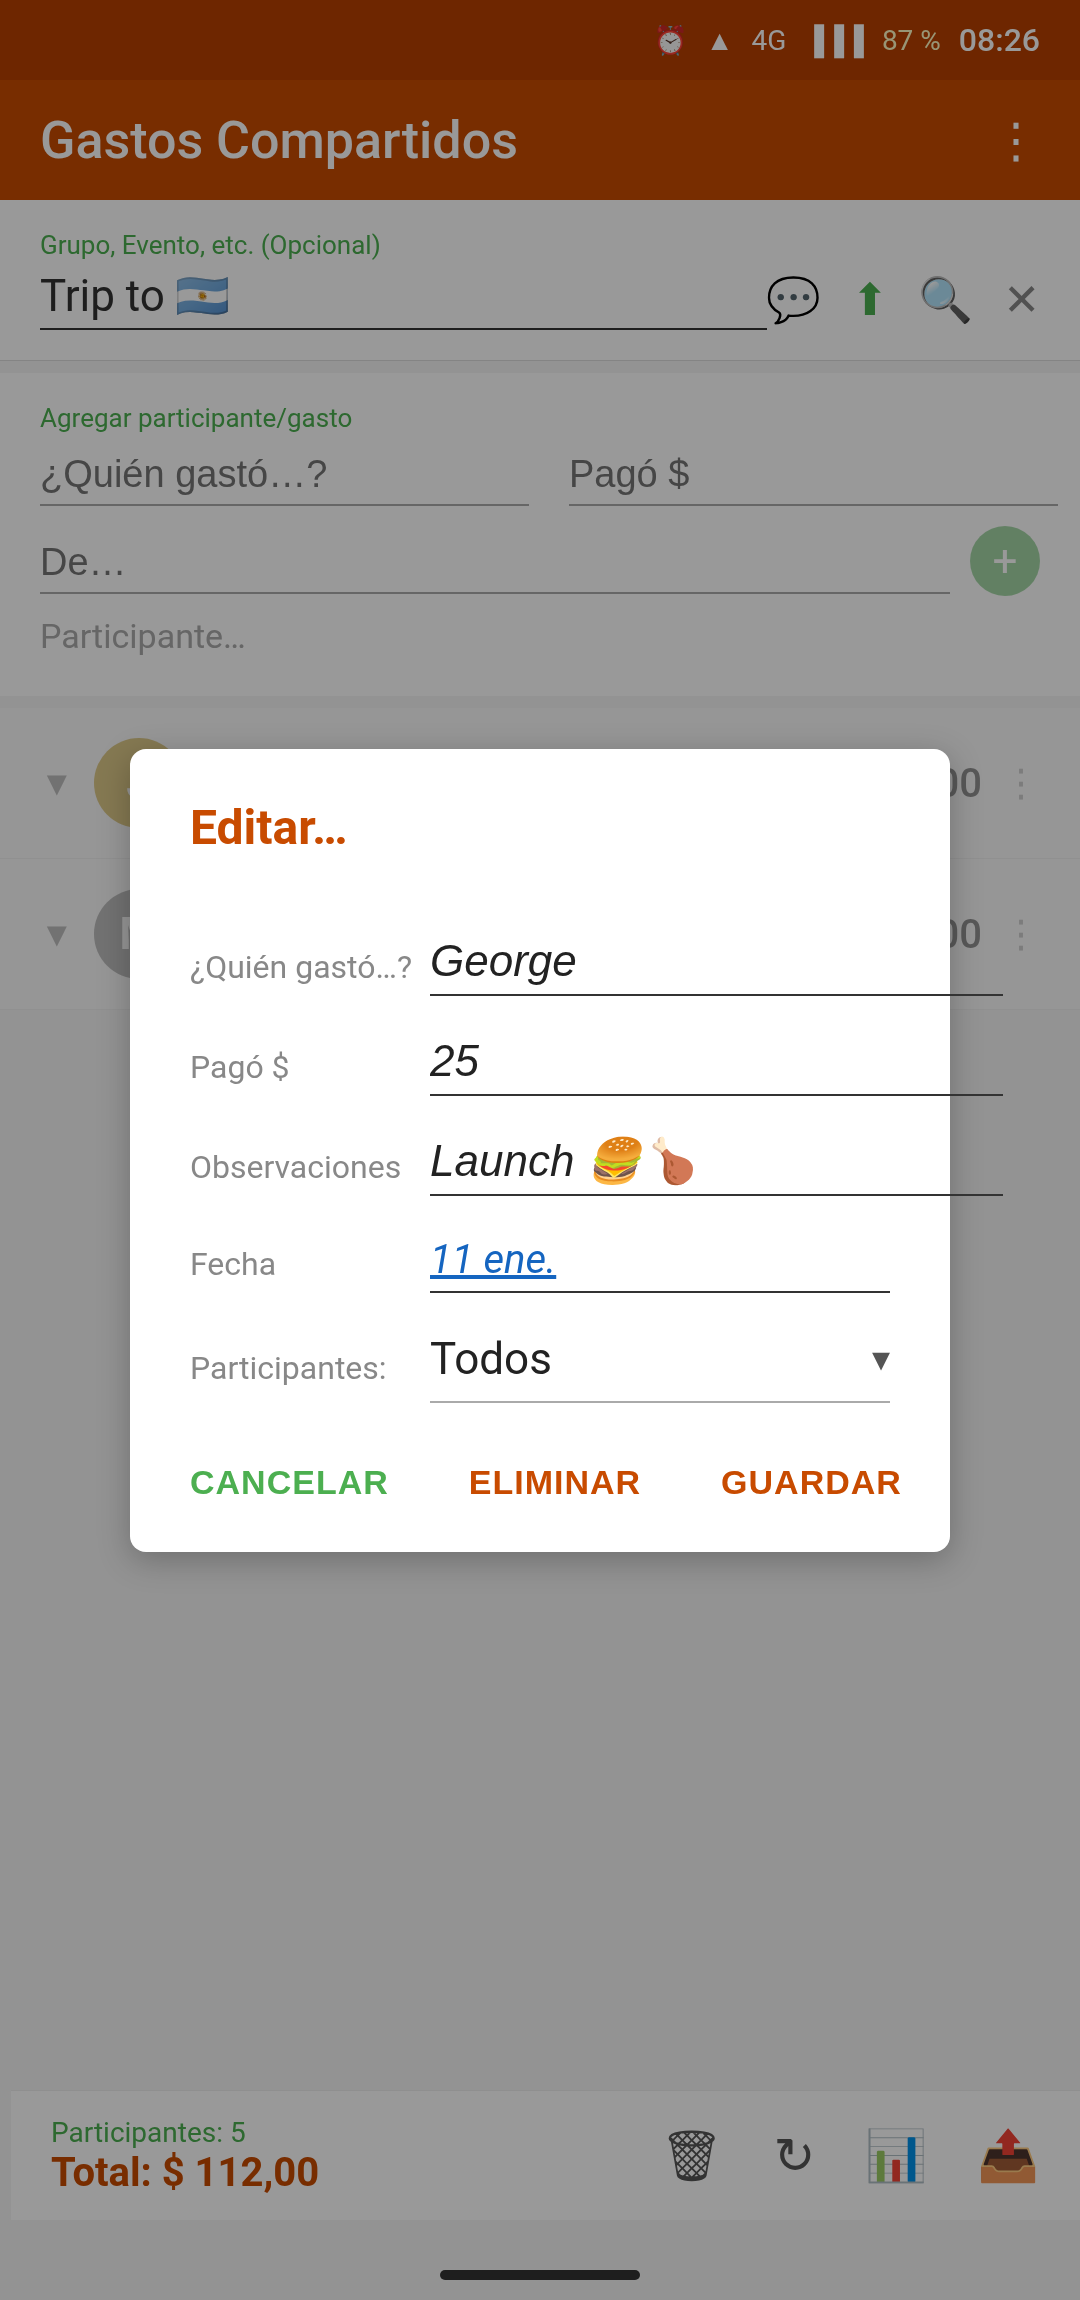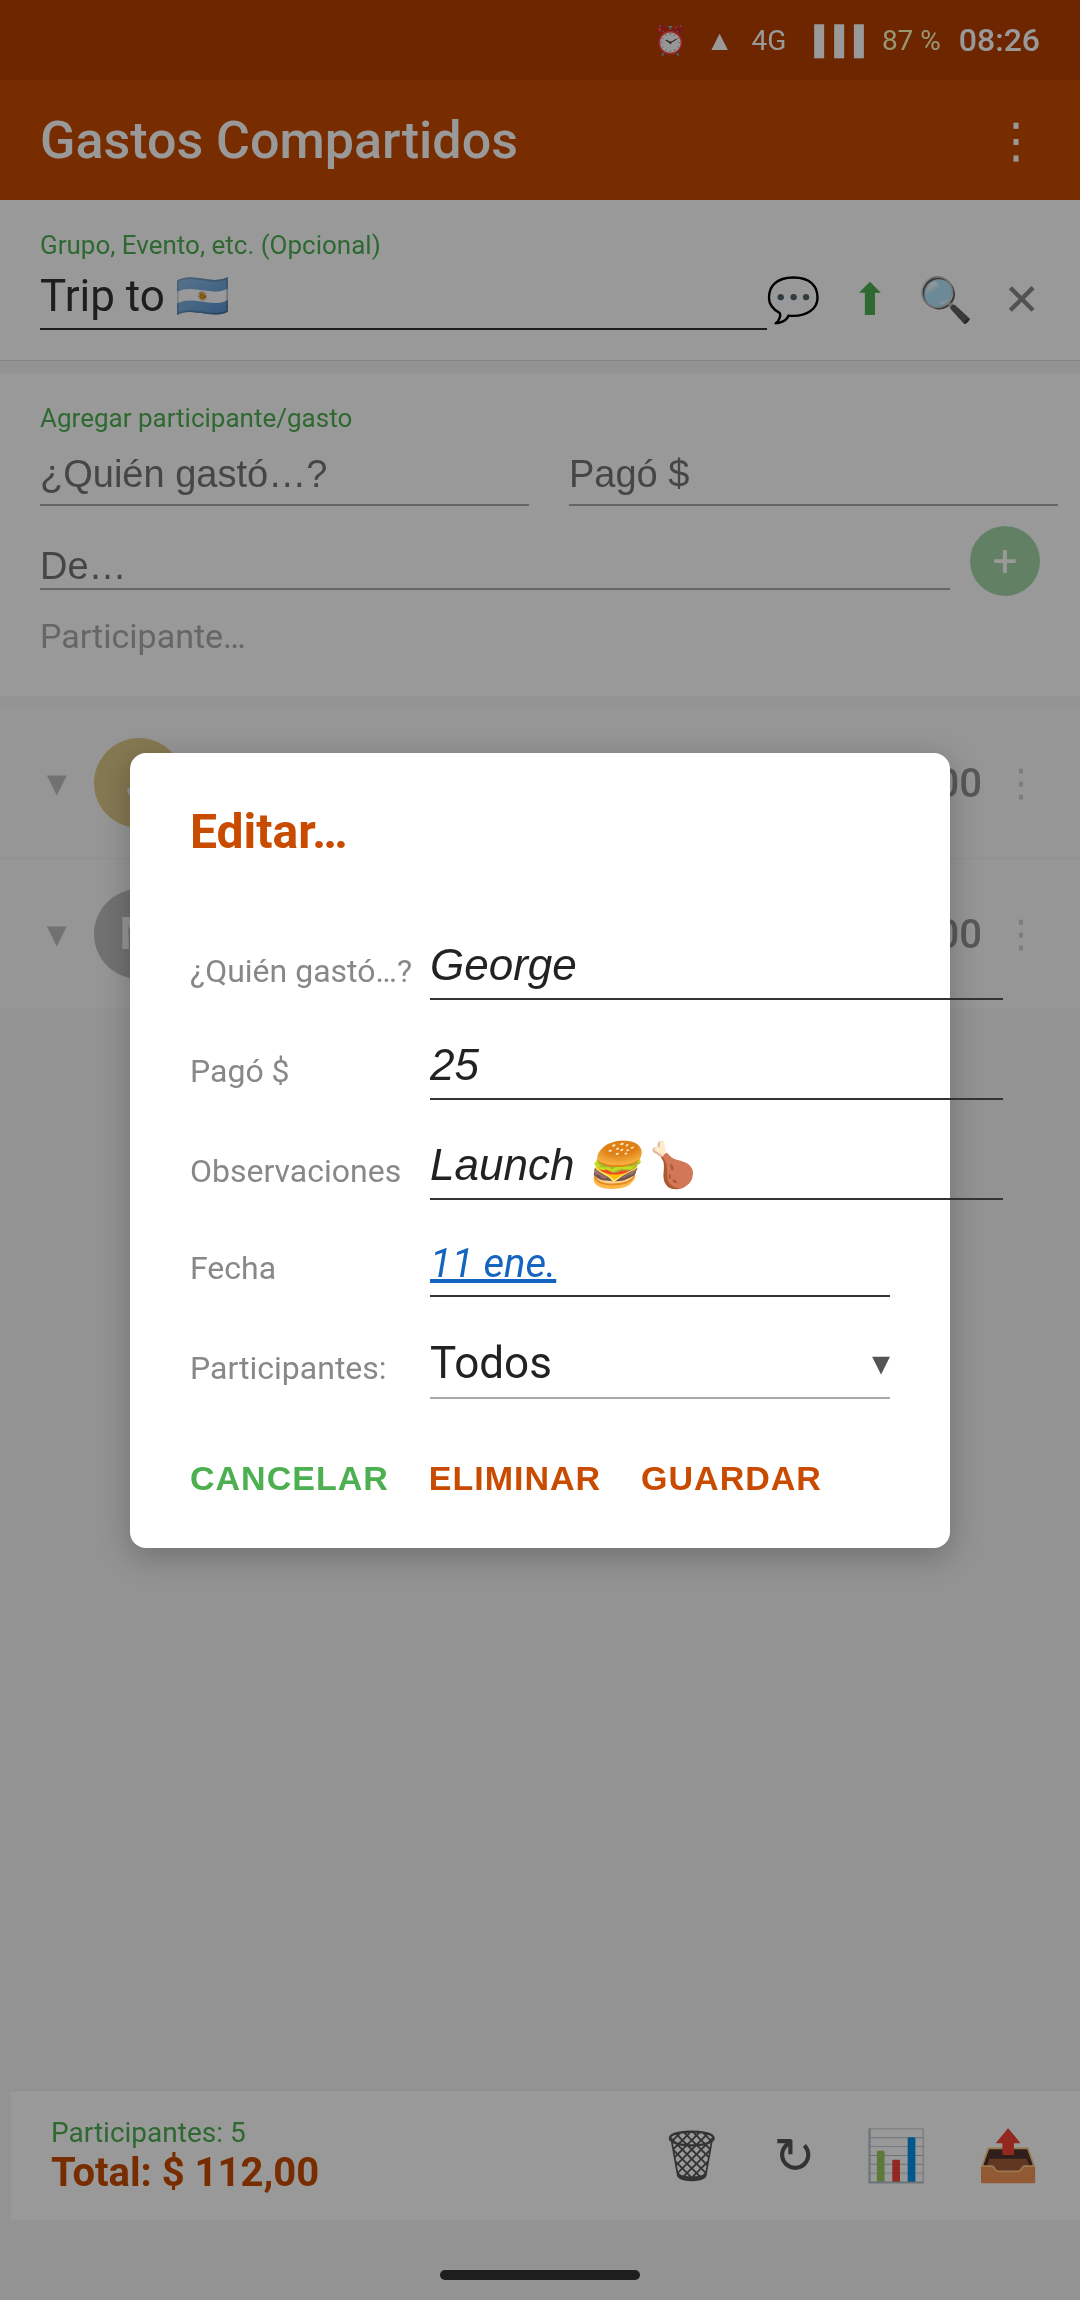--- a/index.html
+++ b/index.html
@@ -132,20 +132,21 @@
       display: flex;
       align-items: center;
       margin-bottom: 20px;
     }
     .desc-input {
       flex: 1;
       border: none;
       border-bottom: 2px solid #aaa;
       font-size: 38px;
       color: #aaa;
+      padding-bottom: 8px;
       background: transparent;
       margin-top: 13px;
     }
     .add-btn {
       width: 70px;
       height: 70px;
       background: #4caf50;
       border-radius: 50%;
       display: flex;
       align-items: center;
@@ -340,38 +341,39 @@
       flex-shrink: 0;
     }
 
     .modal-participants-select {
       flex: 1;
       display: flex;
       align-items: center;
       justify-content: space-between;
       border: none;
       border-bottom: 2px solid #aaa;
-      padding-bottom: 8px;
+      padding-bottom: 16px;
       cursor: pointer;
     }
 
     .modal-participants-value {
       font-size: 44px;
       color: #222;
     }
 
     .modal-participants-chevron {
       font-size: 36px;
       color: #555;
     }
 
     .modal-actions {
       display: flex;
       align-items: center;
       justify-content: flex-start;
+      gap: 40px;
       margin-top: 10px;
     }
 
     .btn-cancel {
       color: #4caf50;
       font-size: 34px;
       font-weight: 700;
       letter-spacing: 1px;
       cursor: pointer;
       background: none;

